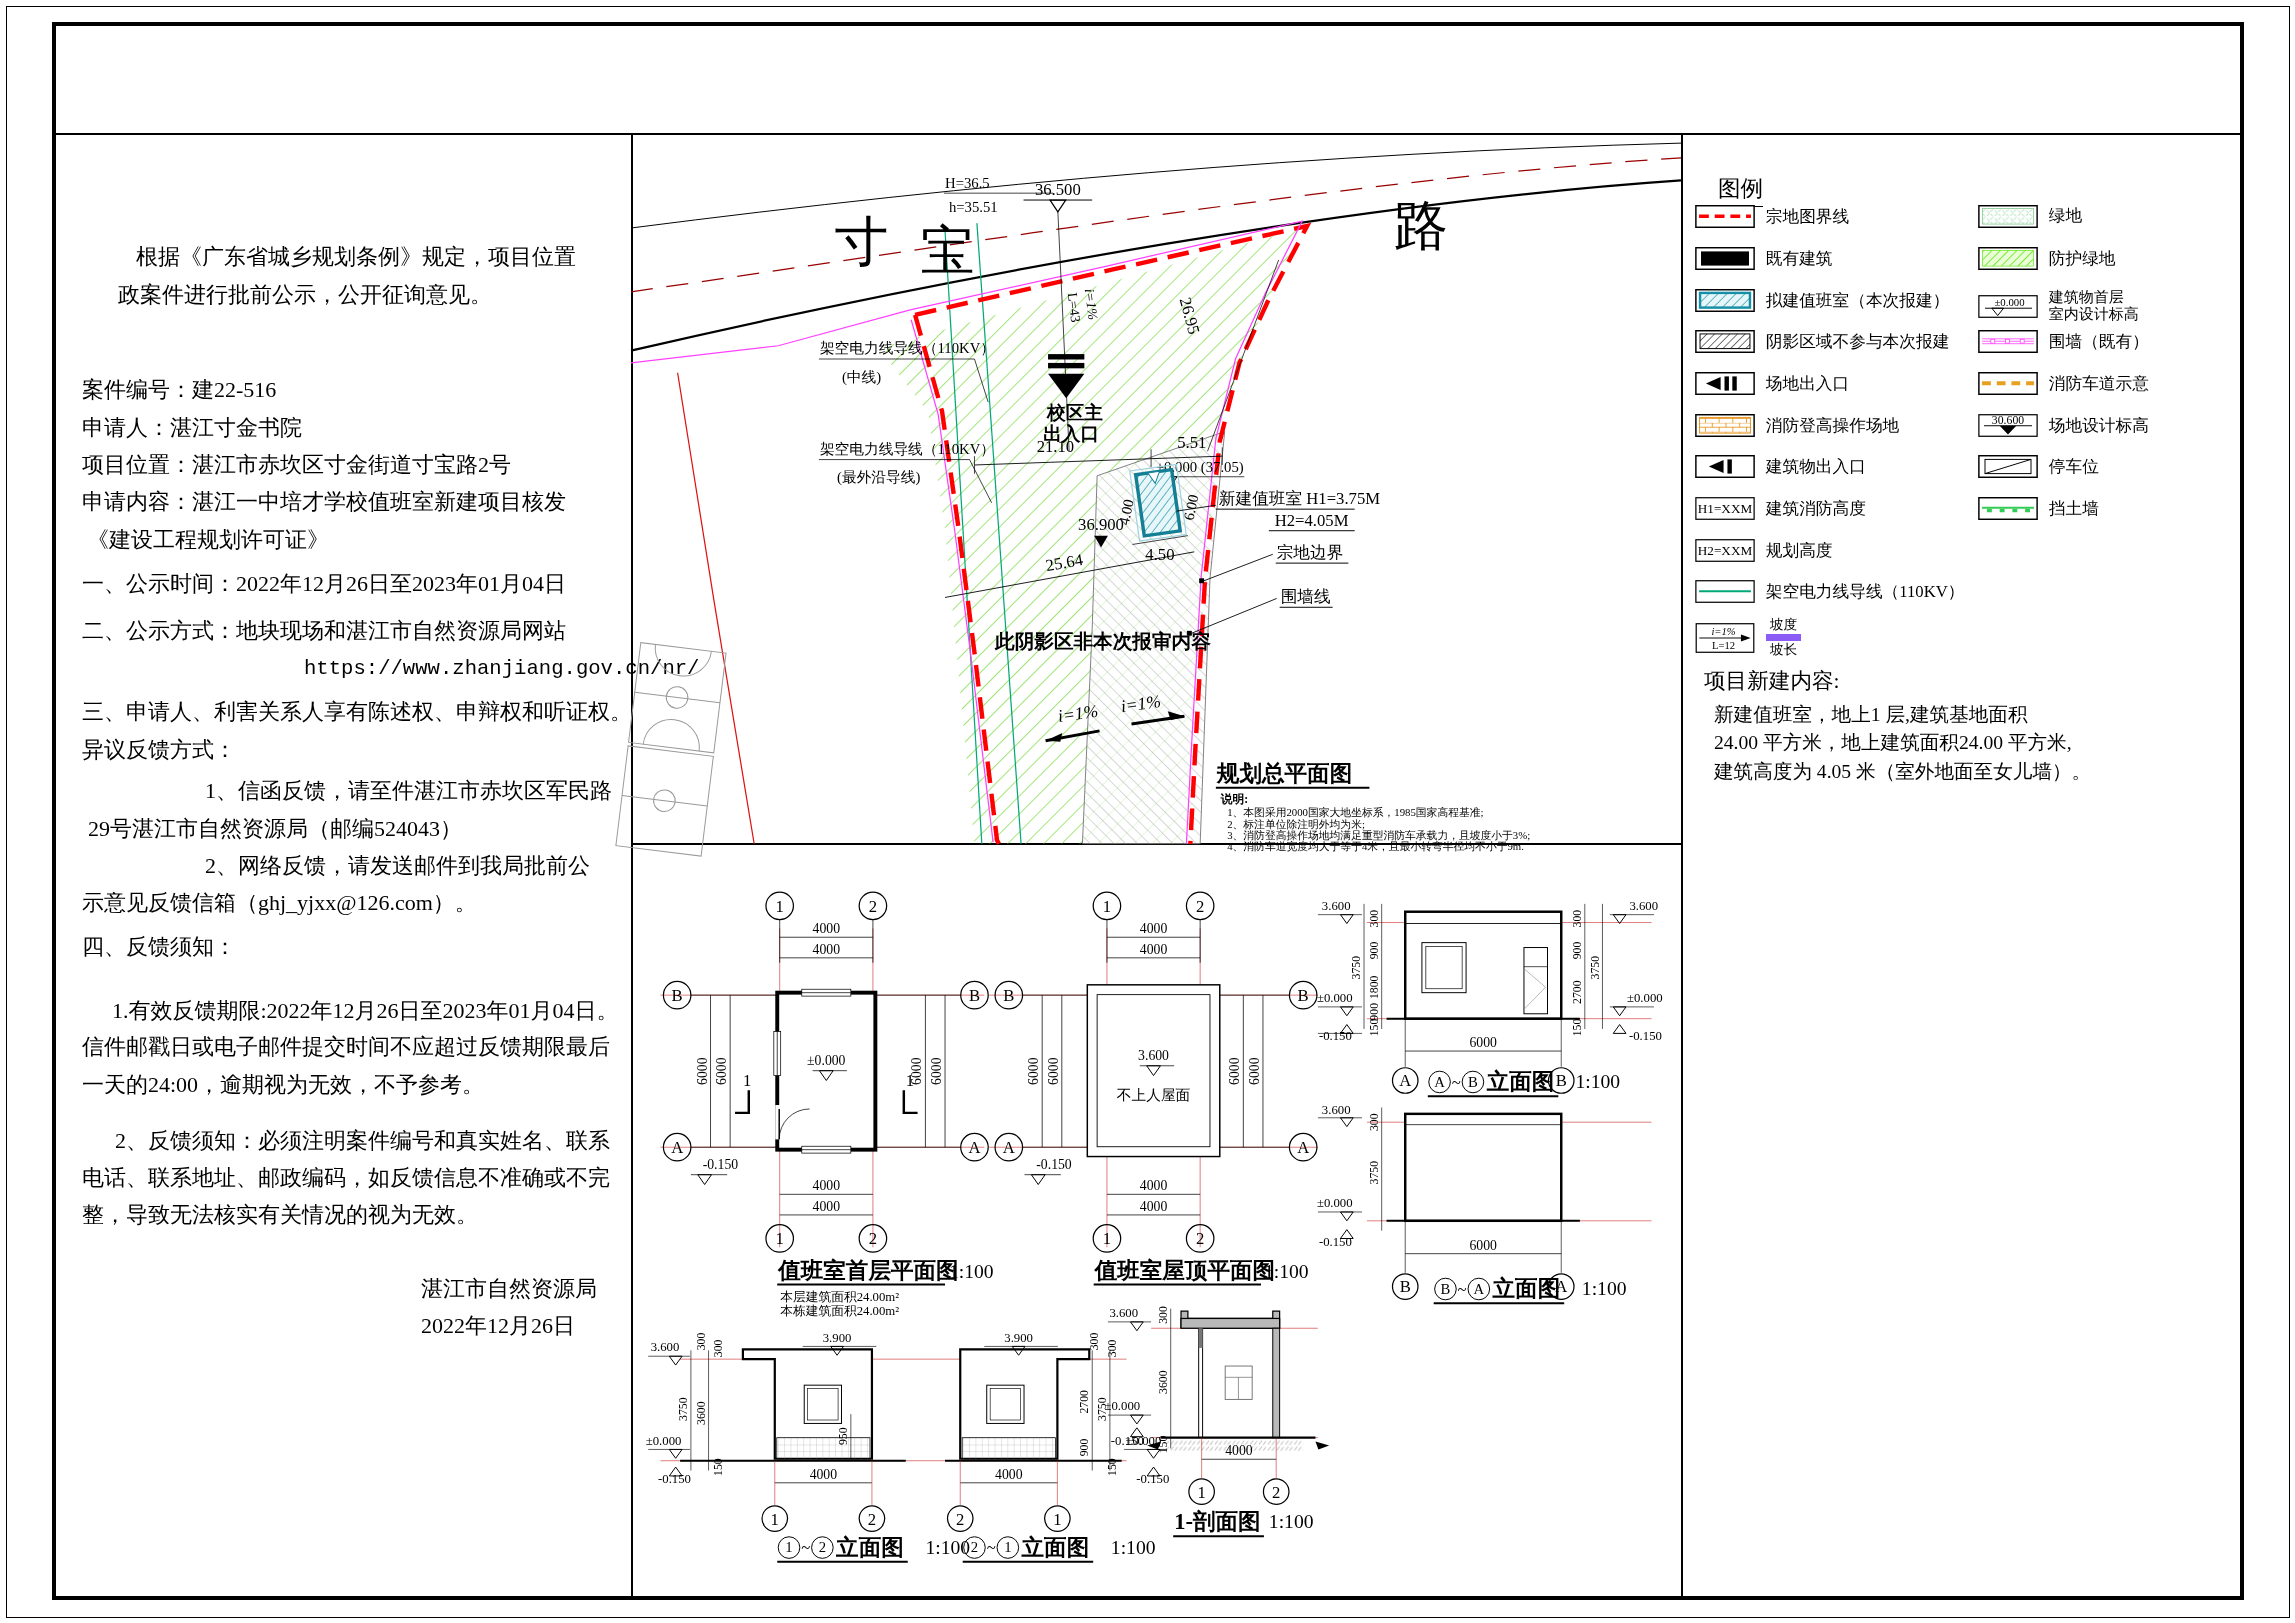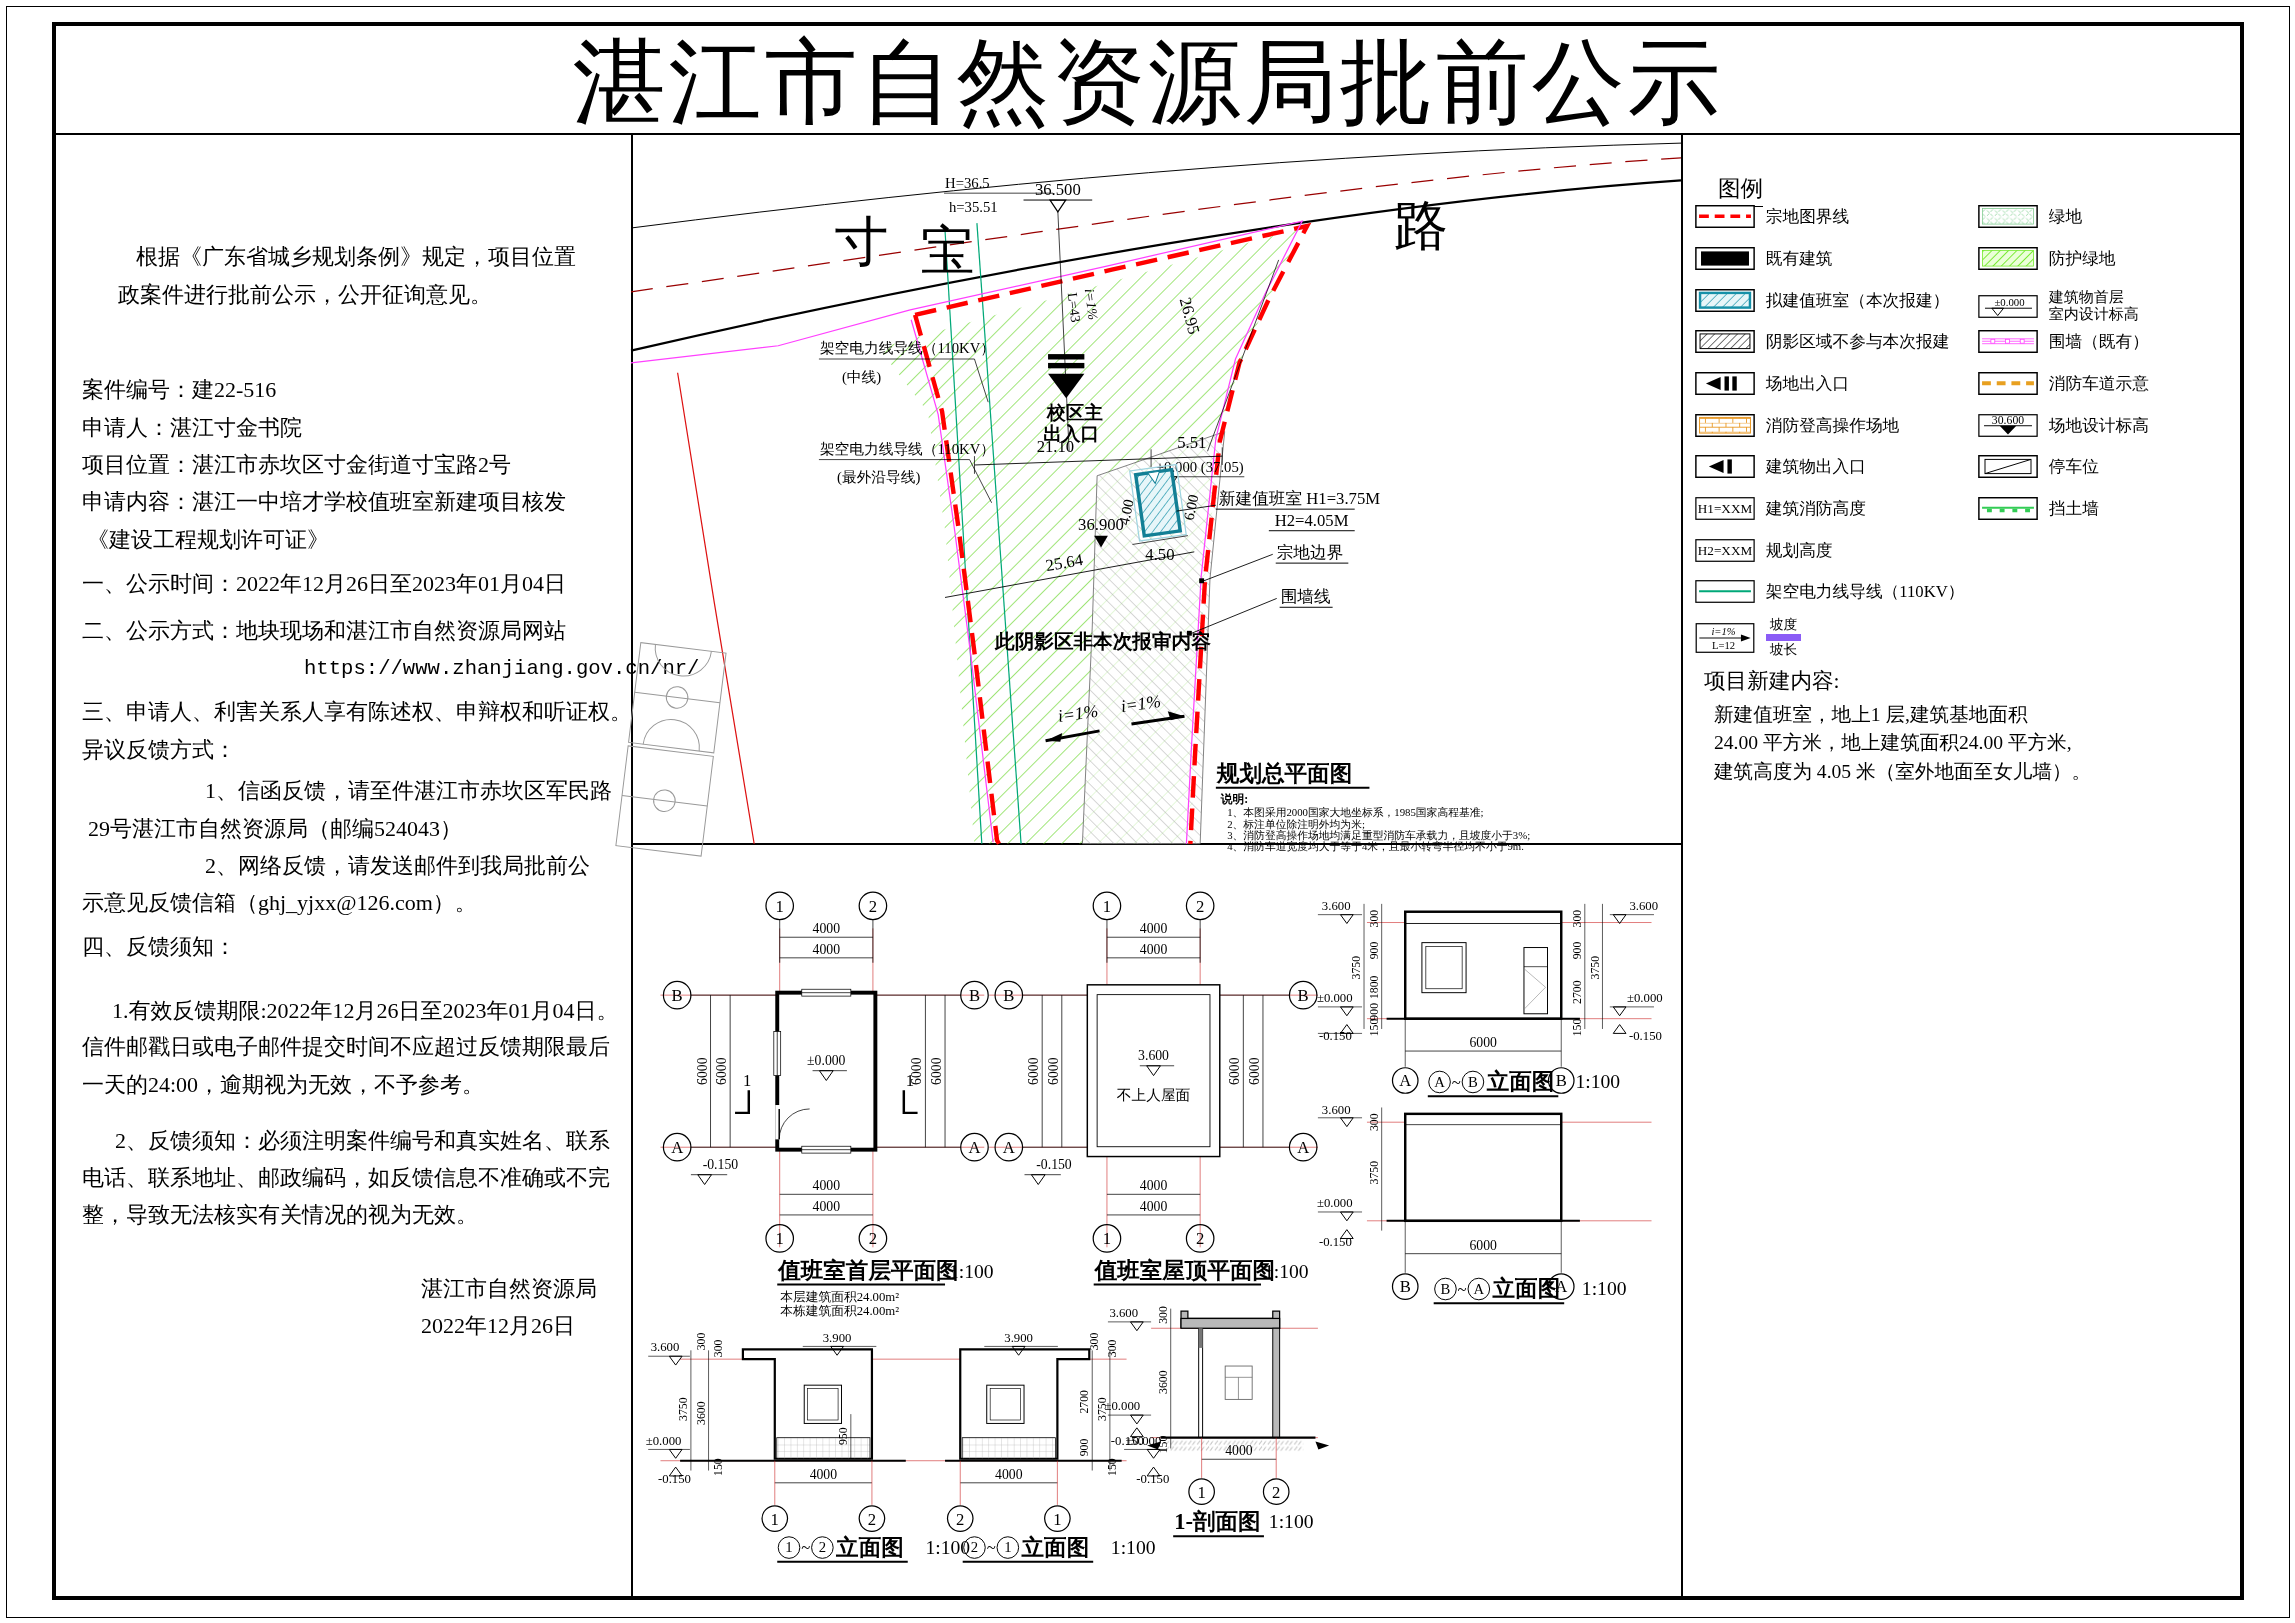--- a/index.html
+++ b/index.html
@@ -65,21 +65,20 @@
   <div class="abs" style="left:5.9px;top:5.9px;width:2282px;height:1610px;border:1.5px solid #000;"></div>
   <div class="bline" style="left:52px;top:22px;width:2192px;height:4.4px;"></div>
   <div class="bline" style="left:52px;top:1596px;width:2192px;height:4.4px;"></div>
   <div class="bline" style="left:52px;top:22px;width:4.4px;height:1578px;"></div>
   <div class="bline" style="left:2240px;top:22px;width:4.4px;height:1578px;"></div>
   <div class="bline" style="left:52px;top:133px;width:2192px;height:2px;"></div>
   <div class="bline" style="left:631px;top:133px;width:2px;height:1464px;"></div>
   <div class="bline" style="left:1681px;top:133px;width:2px;height:1464px;"></div>
   <div class="bline" style="left:631px;top:843px;width:1052px;height:2px;"></div>
 
-  <div class="title">湛江市自然资源局批前公示</div>
 
   <div>
     <div class="tl" style="left:136px;top:244px;">根据《广东省城乡规划条例》规定，项目位置</div>
     <div class="tl" style="left:82px;top:282px;margin-left:36px;">政案件进行批前公示，公开征询意见。</div>
     <div class="tl" style="left:82px;top:377px;">案件编号：建22-516</div>
     <div class="tl" style="left:82px;top:415px;">申请人：湛江寸金书院</div>
     <div class="tl" style="left:82px;top:452px;">项目位置：湛江市赤坎区寸金街道寸宝路2号</div>
     <div class="tl" style="left:82px;top:489px;">申请内容：湛江一中培才学校值班室新建项目核发</div>
     <div class="tl" style="left:87px;top:527px;">《建设工程规划许可证》</div>
     <div class="tl" style="left:82px;top:571px;">一、公示时间：2022年12月26日至2023年01月04日</div>
@@ -683,21 +682,21 @@
       <line x1="8" y1="31" x2="100" y2="31" stroke="#000" stroke-width="2"></line>
         <path d="M114,31 l-20,-7 0,14 Z" fill="#000"></path>
       <text x="58" y="54" class="mid" style="font-size:22px;">L=12</text>
     </svg>
     <div style="display:flex;flex-direction:column;font-size:13.7px;line-height:1.2;">
       <span style="border-bottom:7px solid #8b5cf6;padding:0 3.9px 1px;">坡度</span>
       <span style="padding:1px 3.9px 0;">坡长</span>
     </div>
   </div>
 
-  <div class="lg-row" style="left:1978px;top:205px;">
+  <div class="lg-row" style="left:1978px;top:205px;font-family:Liberation Mono, monospace;">
     <svg width="60" height="23" viewBox="0 0 122 47" style="position:static;">
         <rect x="1.5" y="1.5" width="119" height="44" fill="#fff" stroke="#000" stroke-width="3"></rect>
         <rect x="9" y="7" width="104" height="32" fill="url(#pat-gdots)" stroke="#79c989" stroke-width="1.5"></rect>
       </svg>
     <span class="lg-label">绿地</span>
   </div>
   <div class="lg-row" style="left:1978px;top:247px;">
     <svg width="60" height="23" viewBox="0 0 122 47" style="position:static;">
         <rect x="1.5" y="1.5" width="119" height="44" fill="#fff" stroke="#000" stroke-width="3"></rect>
         <rect x="9" y="7" width="104" height="32" fill="url(#pat-green2)" stroke="#6ae81e" stroke-width="1.5"></rect>

